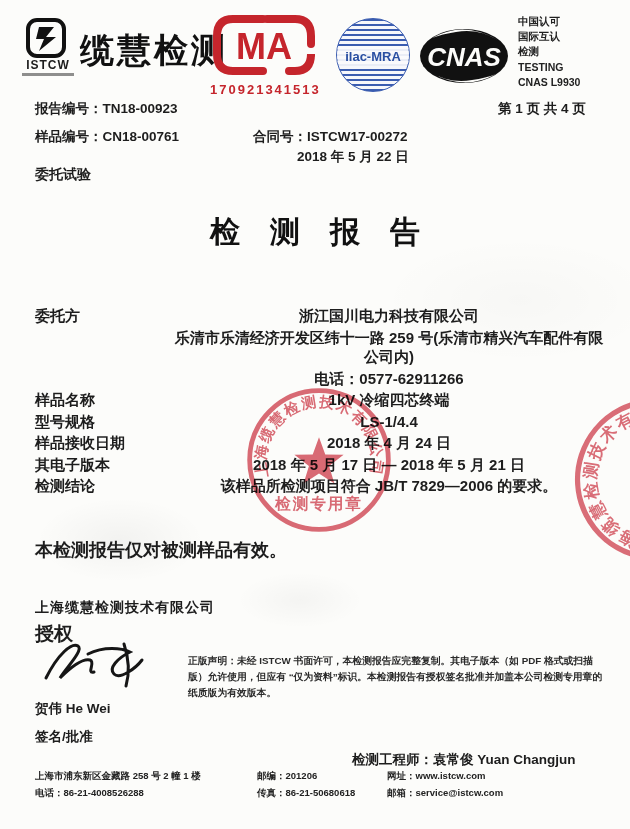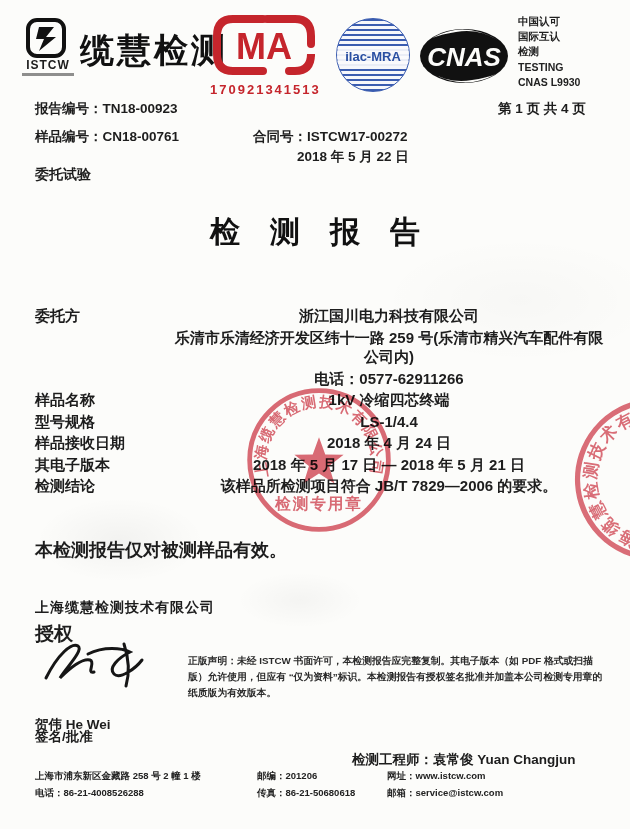--- a/index.html
+++ b/index.html
@@ -53,21 +53,21 @@
   .fields .lab { font-weight:700; }
   .fields .val { font-weight:700;text-align:center; }
 
   
   .valid-note { position:absolute; top:538px; left:35px; font-size:18px; font-weight:700; }
   .company    { position:absolute; top:599px; left:35px; font-size:14px; font-weight:800; letter-spacing:1px; }
   .authorize  { position:absolute; top:621px; left:35px; font-size:19px; font-weight:700; }
   .signature  { position:absolute; top:634px; left:38px; }
   .statement  { position:absolute; top:653px; left:188px; width:420px; font-size:9.8px;
     font-weight:600; line-height:1.65; color:#2a2a2a; }
-  .approver   { position:absolute; top:700px; left:35px; font-size:13.5px; font-weight:700;margin-top:16px; }
+  .approver   { position:absolute; top:700px; left:35px; font-size:13.5px; font-weight:700; }
   .sign-label { position:absolute; top:728px; left:35px; font-size:13.5px; font-weight:700; }
   .engineer   { position:absolute; top:751px; left:352px; font-size:13.5px; font-weight:700; }
 
   
   .footer { position:absolute; top:767px; left:35px; right:20px; font-size:9.5px; font-weight:700; color:#222; }
   .f-col { position:absolute; top:0; line-height:1.8; }
   .f1 { left:0; } .f2 { left:222px; } .f3 { left:352px; }
 
   
   .stamp-main { position:absolute; left:243px; top:384px; opacity:.82; mix-blend-mode:multiply; }

